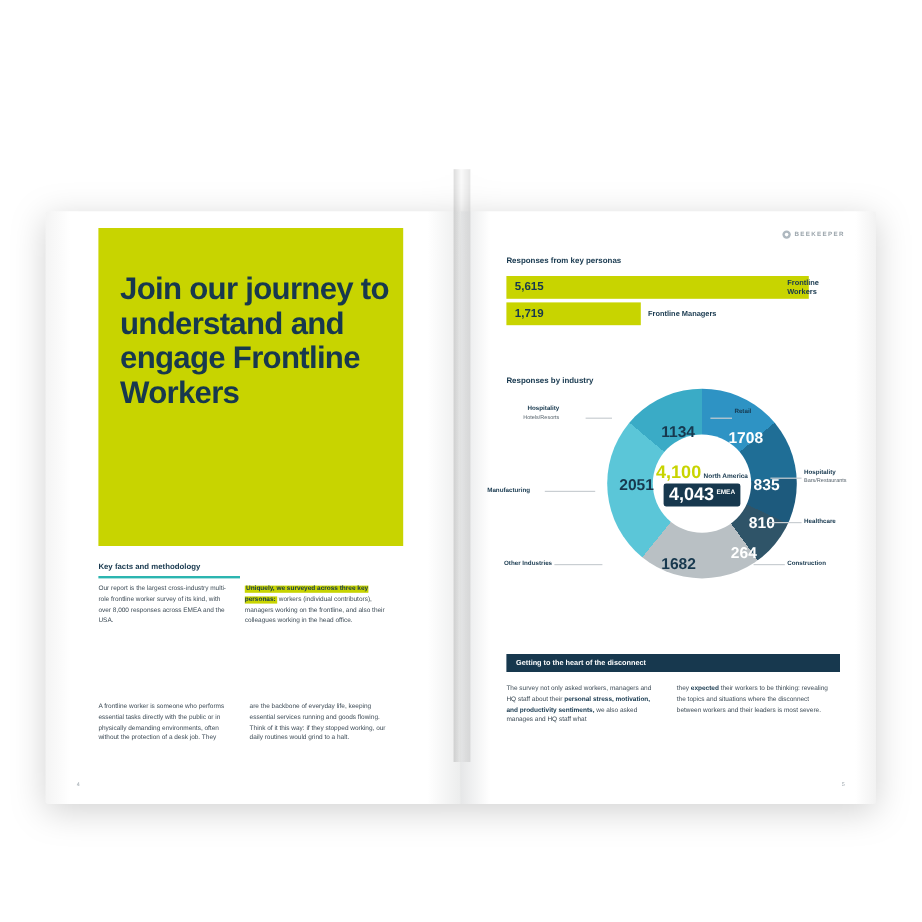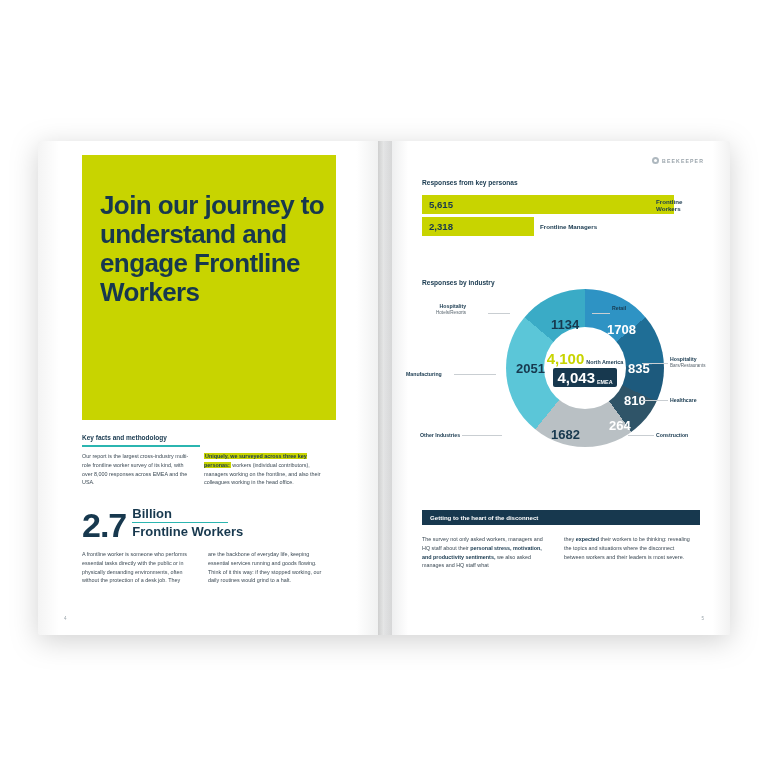--- a/index.html
+++ b/index.html
@@ -26,20 +26,21 @@
     width: 692px;
     height: 494px;
     display: flex;
     filter: drop-shadow(0 6px 14px rgba(0,0,0,0.18));
   }
   .page {
     position: relative;
     background: #ffffff;
     height: 100%;
     overflow: hidden;
+    margin-top: 35px;
   }
   .page-left {
     width: 346px;
     border-top-left-radius: 2px;
     border-bottom-left-radius: 2px;
     background: linear-gradient(to right, #f4f4f4 0%, #ffffff 6%, #ffffff 92%, #eceded 100%);
   }
   .page-right {
     width: 346px;
     border-top-right-radius: 2px;
@@ -238,21 +239,21 @@
     align-items: center; justify-content: center;
     gap: 1px;
   }
   .hole-line { display: flex; align-items: baseline; gap: 2px; }
   .hole-num { font-size: 15px; font-weight: bold; }
   .hole-num.c1 { color: #c8d400; }
   .hole-num.c2 { color: #ffffff; }
   .hole-reg { font-size: 5.4px; font-weight: bold; color: #17384e; line-height: 1.05; }
   .hole-chip {
     background: #17384e; border-radius: 2px;
-    padding: 1px 4px; display: flex; align-items: flex-end; gap: 2px;
+    padding: 1px 4px; display: flex; align-items: center; gap: 2px;
   }
   .hole-chip .hole-reg { color: #ffffff; }
   .slice-val {
     position: absolute; font-size: 13px; font-weight: bold; color: #ffffff;
     white-space: nowrap;
   }
   .slice-val.dark { color: #17384e; }
   .cat-label {
     position: absolute; color: #17384e; font-size: 5.2px; font-weight: bold;
     line-height: 1.25; white-space: nowrap;
@@ -296,28 +297,20 @@
       <div class="hero-block">
         <div class="hero-title">Join our journey to understand and engage Frontline Workers</div>
       </div>
 
       <div class="keyfacts-title">Key facts and methodology</div>
       <div class="rule-teal"></div>
 
       <div class="kf-col1">Our report is the largest cross-industry multi-role frontline worker survey of its kind, with over 8,000 responses across EMEA and the USA.</div>
       <div class="kf-col2"><span class="hl">Uniquely, we surveyed across three key personas:</span><span> workers (individual contributors), managers working on the frontline, and also their colleagues working in the head office.</span></div>
 
-      <div class="bignum-wrap">
-        <div class="bignum">2.7</div>
-        <div class="bignum-right">
-          <div class="bignum-billion">Billion</div>
-          <div class="bignum-rule"></div>
-          <div class="bignum-sub">Frontline Workers</div>
-        </div>
-      </div>
 
       <div class="body-col1">A frontline worker is someone who performs essential tasks directly with the public or in physically demanding environments, often without the protection of a desk job. They</div>
       <div class="body-col2">are the backbone of everyday life, keeping essential services running and goods flowing. Think of it this way: if they stopped working, our daily routines would grind to a halt.</div>
 
       <div class="pagenum-left">4</div>
     </div>
 
     <div class="page page-right">
 
       <div class="brand">
@@ -329,21 +322,21 @@
 
       <div class="personas">
         <div class="bar-row">
           <div class="bar" style="width:252px;">
             <span class="bar-value">5,615</span>
           </div>
           <div class="bar-label" style="left:234px;">Frontline Workers</div>
         </div>
         <div class="bar-row">
           <div class="bar" style="width:112px;">
-            <span class="bar-value">2,318</span>
+            <span class="bar-value">1,719</span>
           </div>
           <div class="bar-label" style="left:118px;">Frontline Managers</div>
         </div>
       </div>
 
       <div class="sec-title industry-title">Responses by industry</div>
 
       <div class="donut-wrap">
         <div class="donut" style="background: conic-gradient(
                #2e93c4 0deg 50deg,

